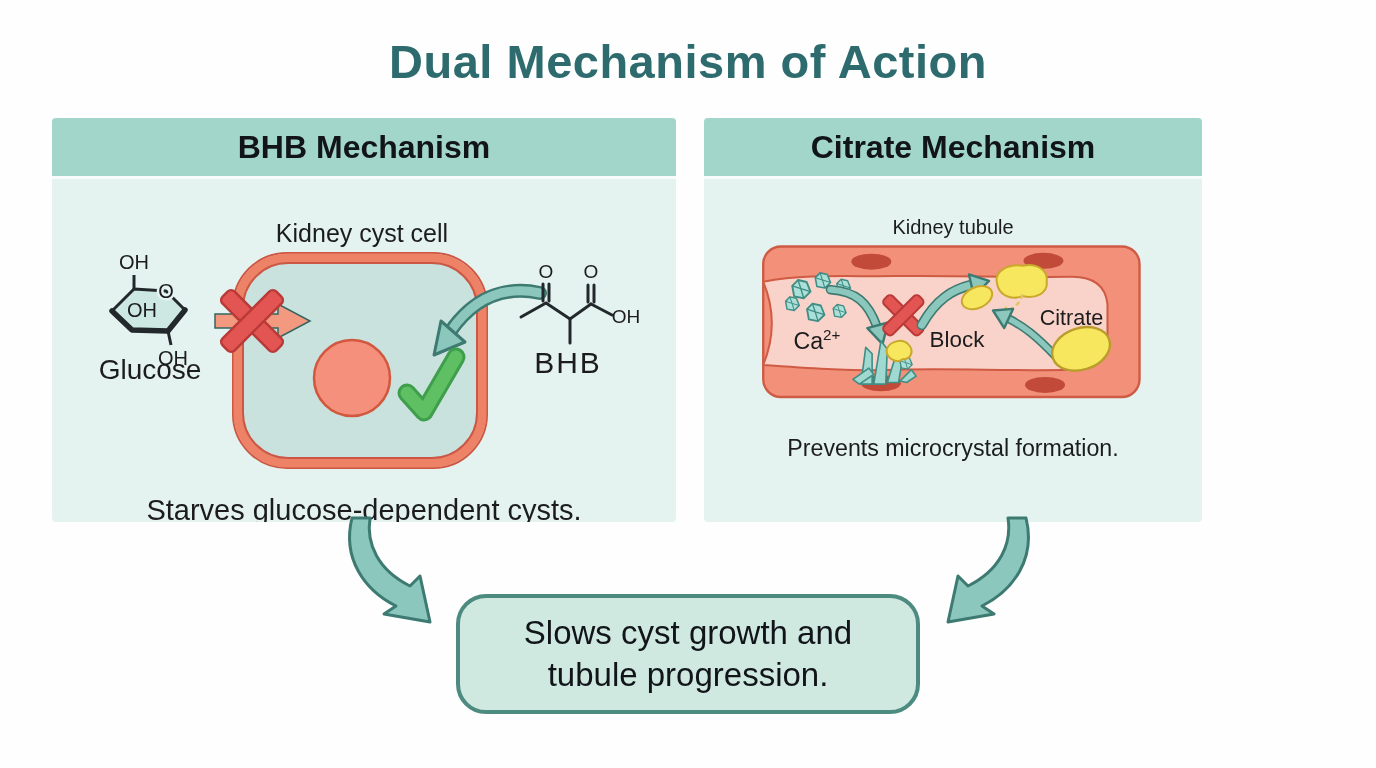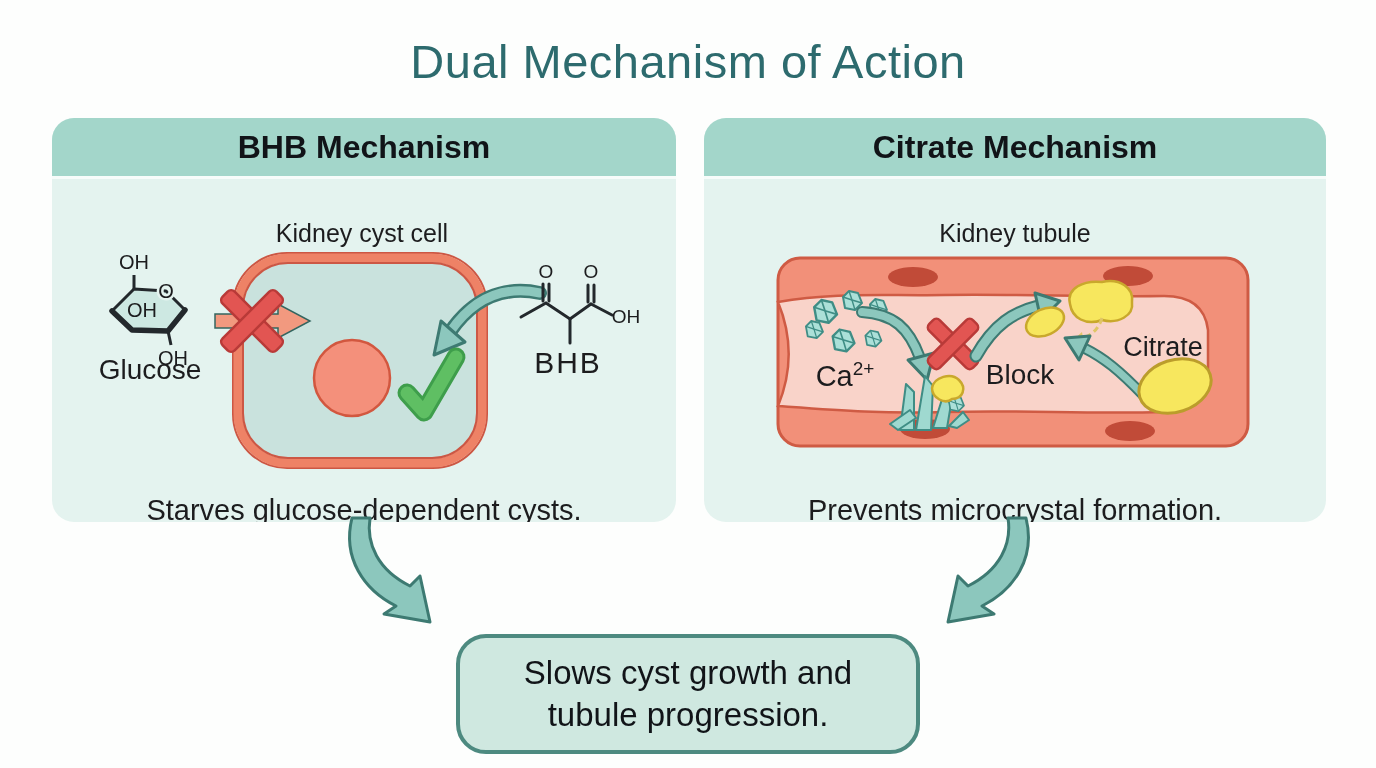--- a/index.html
+++ b/index.html
@@ -2,41 +2,41 @@
 <html><head>
 <meta charset="utf-8">
 <style>
   html,body{margin:0;padding:0;background:#ffffff;}
   .canvas{
     position:relative;width:1376px;height:768px;background:#fdfefd;overflow:hidden;
     font-family:"Liberation Sans", sans-serif;color:#1c1c1e;
   }
   .main-title{
     position:absolute;top:34px;left:0;width:100%;text-align:center;
-    font-size:47px;font-weight:normal;color:#2d6b6e;letter-spacing:.5px;
+    font-size:47px;font-weight:bold;color:#2d6b6e;letter-spacing:.5px;
   }
   .panel{
-    position:absolute;top:118px;width:624px;height:404px;border-radius:22px;
+    position:absolute;top:118px;width:624px;height:404px;border-radius:4px;
     background:#e4f3ef;overflow:hidden;
   }
   .panel.left{left:52px;}
-  .panel.right{left:704px;width:622px;}
+  .panel.right{left:704px;width:498px;}
   .panel-header{
     height:58px;background:#a3d6ca;border-bottom:3px solid #f7fcfa;
     display:flex;align-items:center;justify-content:center;
     font-size:32px;font-weight:bold;color:#111418;
   }
   .panel-body{position:relative;height:343px;margin-top:21px;}
   .panel-body svg{position:absolute;inset:0;font-family:"Liberation Sans", sans-serif;}
   svg text{fill:#1c1c1e;}
   .connector{position:absolute;width:150px;height:112px;}
   .connector.left{left:330px;top:516px;}
   .connector.right{left:898px;top:516px;}
   .conclusion-box{
-    position:absolute;left:456px;top:634px;width:464px;height:120px;
+    position:absolute;left:456px;top:594px;width:464px;height:120px;
     box-sizing:border-box;background:#cfe8e0;border:4px solid #4d8a80;border-radius:30px;
     display:flex;flex-direction:column;align-items:center;justify-content:center;
     font-size:33px;line-height:1.28;color:#111418;text-align:center;
   }
 </style>
 </head>
 <body>
 
 <div class="canvas">
 

